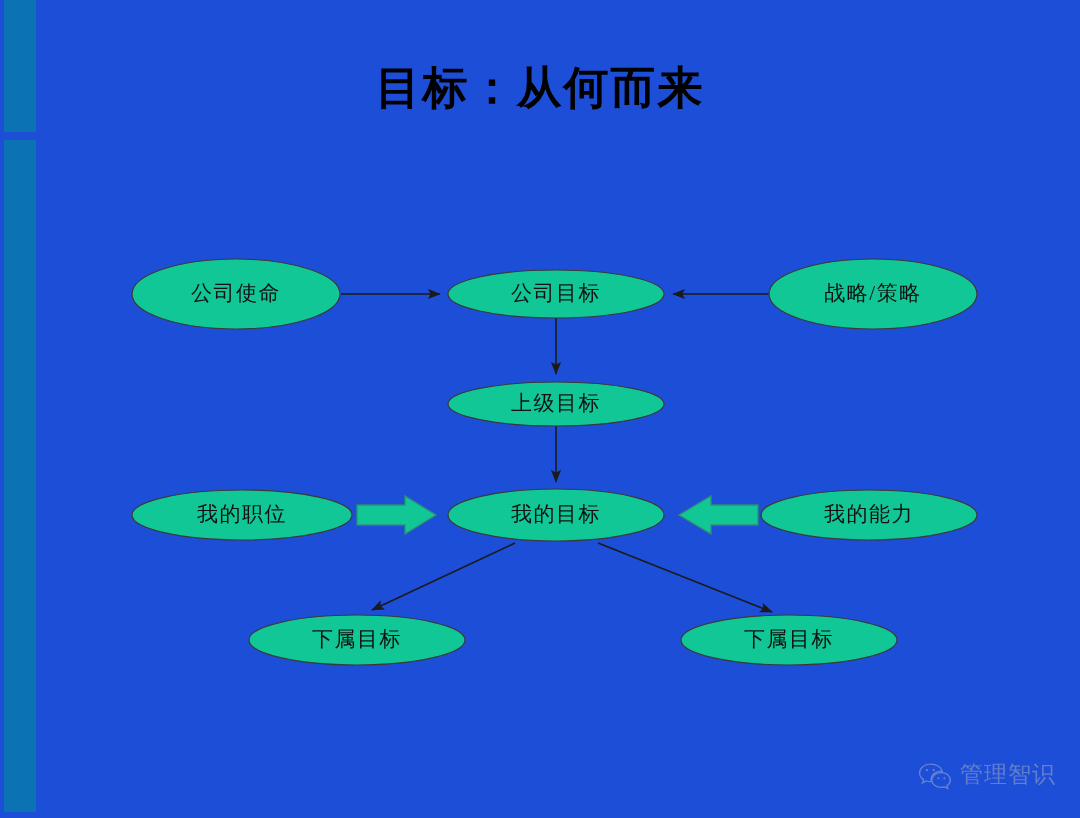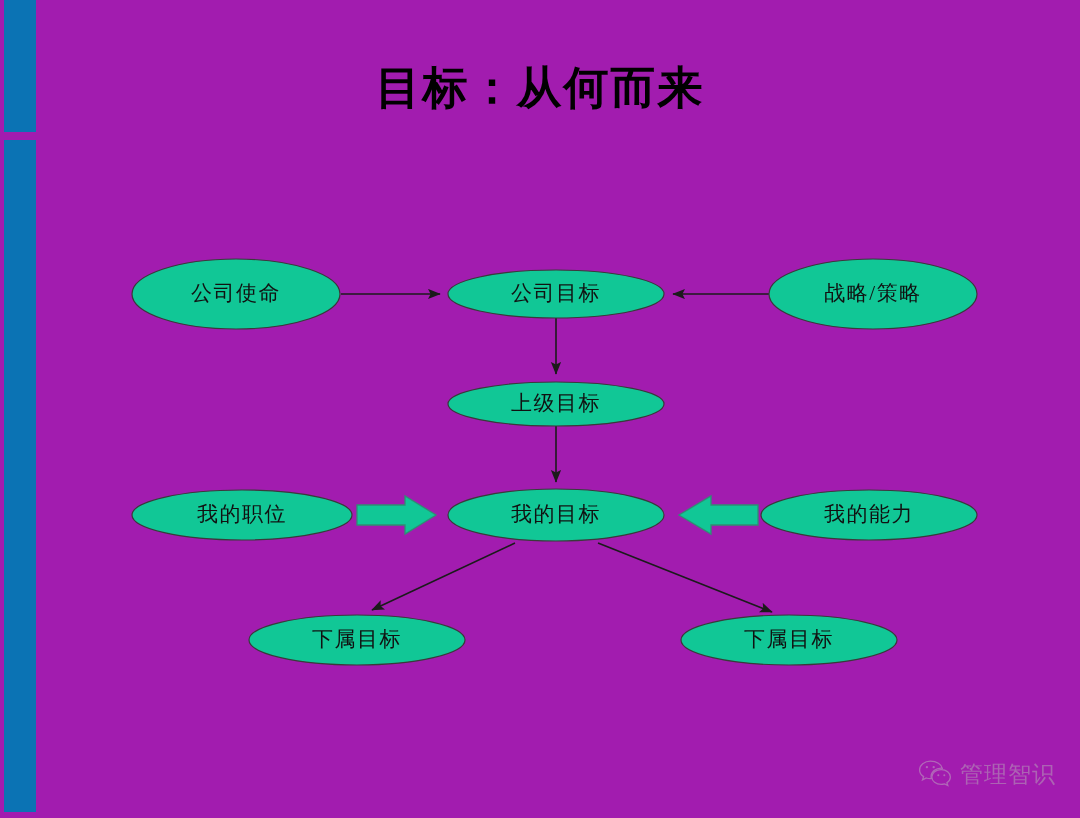--- a/index.html
+++ b/index.html
@@ -7,21 +7,21 @@
     padding: 0;
     background: #ffffff;
   }
   body {
     font-family: "Liberation Serif", "DejaVu Serif", serif;
   }
   .slide {
     position: relative;
     width: 1080px;
     height: 818px;
-    background: #a21caf;
+    background: #1d4ed8;
     overflow: hidden;
   }
 
   
   .accent-bar {
     position: absolute;
     left: 4px;
     width: 32px;
     background: #0b73b4;
   }
@@ -80,21 +80,21 @@
     stroke: #2f8f73;
     stroke-width: 1.3;
   }
 
   
   .watermark {
     position: absolute;
     right: 24px;
     bottom: 28px;
     display: flex;
-    align-items: flex-start;
+    align-items: flex-end;
     gap: 8px;
     opacity: 0.45;
   }
   .watermark .wm-text {
     font-family: "Liberation Sans", "DejaVu Sans", sans-serif;
     font-size: 23px;
     color: #b9b9b9;
     letter-spacing: 1px;
     white-space: nowrap;
   }

